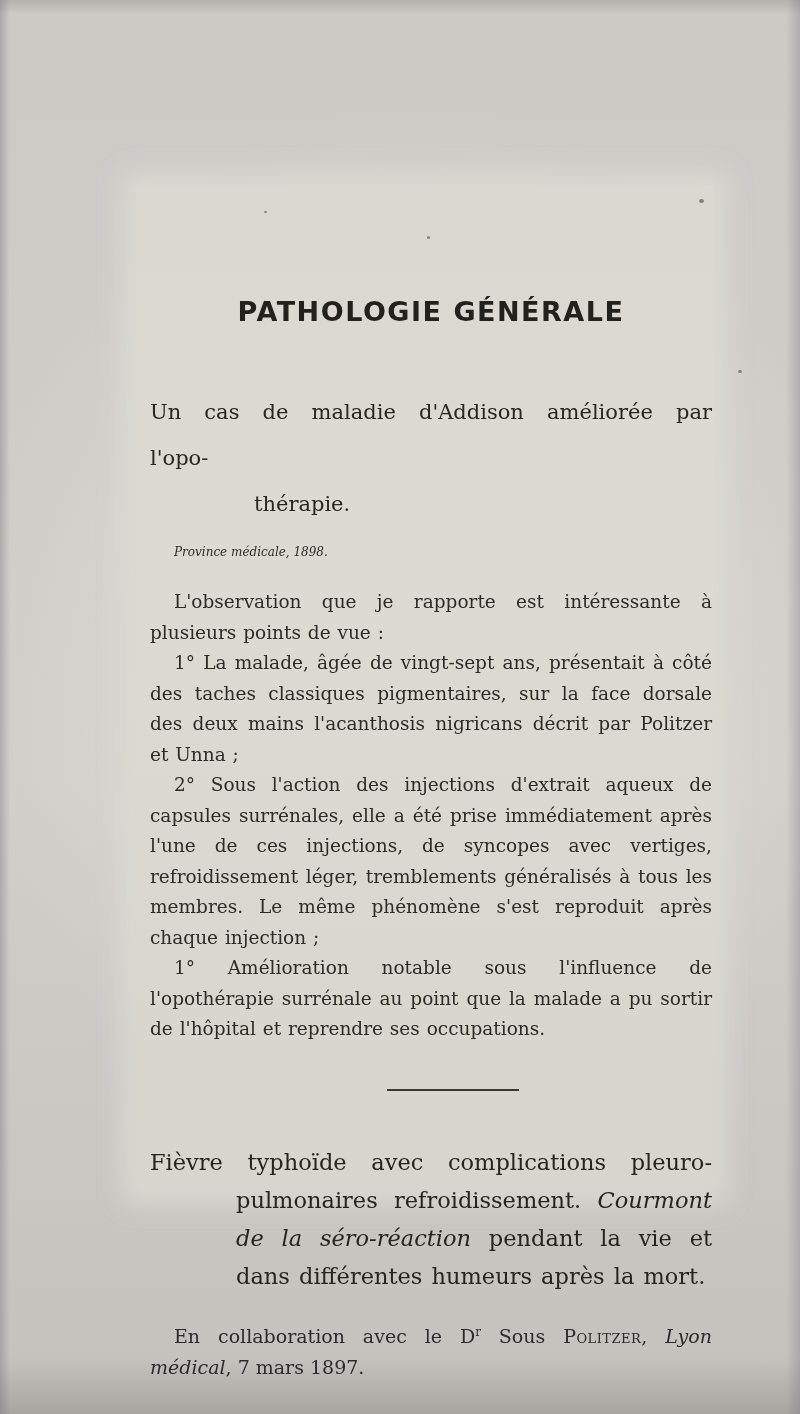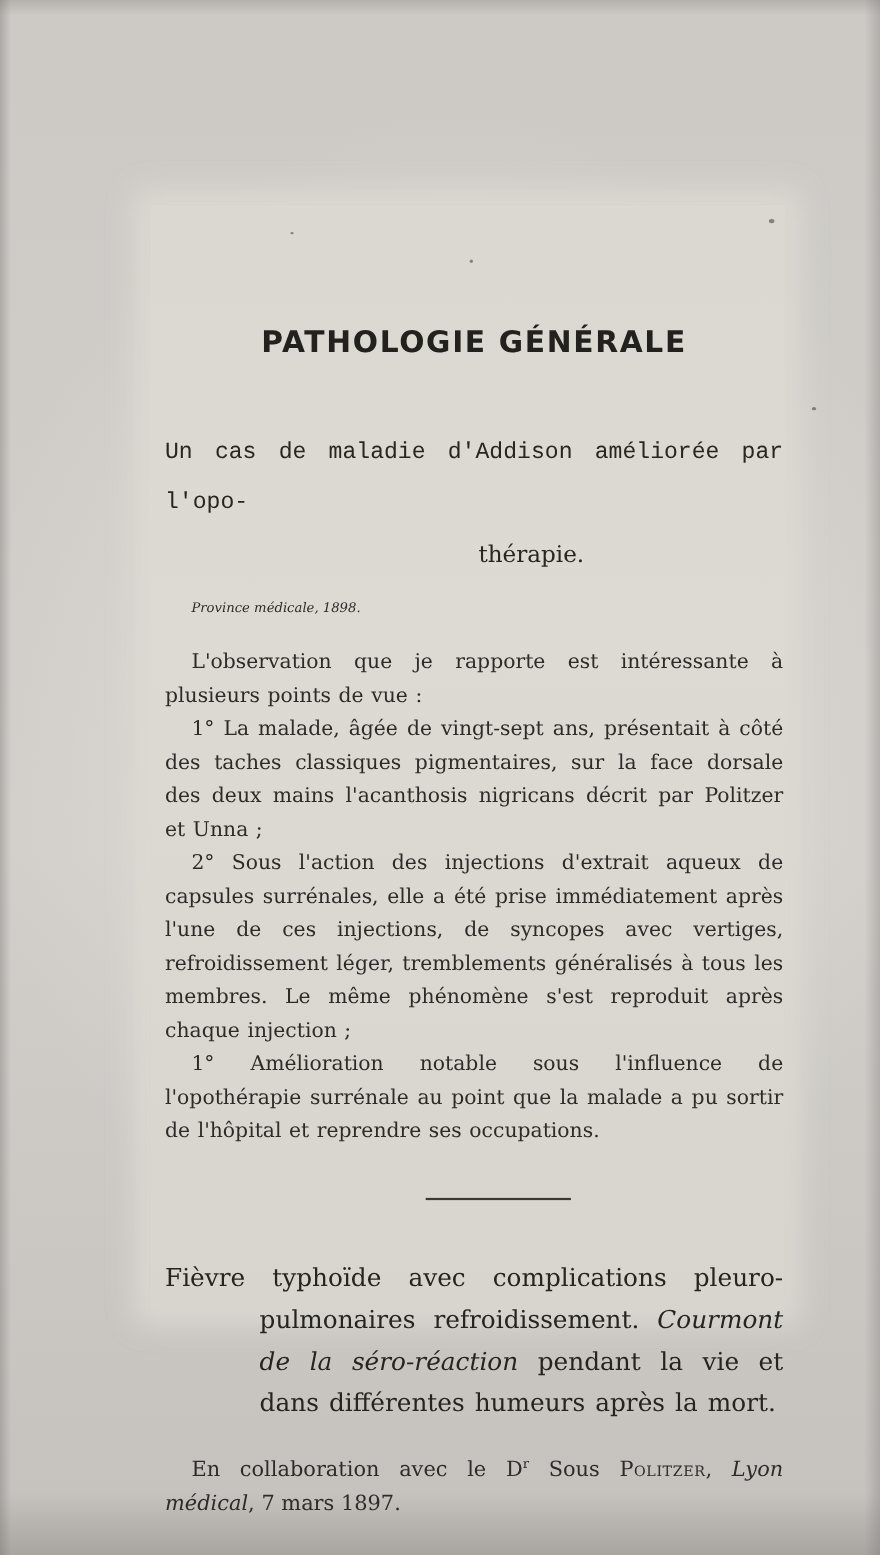--- a/index.html
+++ b/index.html
@@ -53,25 +53,23 @@
   .article-title {
     font-size: 21px;
     line-height: 46px;
     color: #28261f;
     margin: 0 0 18px 0;
   }
   .article-title .line1 {
     text-align: justify;
     text-align-last: justify;
     word-spacing: 6px;
-    font-family: Liberation Mono, monospace;
   }
   .article-title .line2 {
     padding-left: 104px;
-    text-align: center;
   }
   .journal-ref {
     font-style: italic;
     font-size: 12px;
     padding-left: 24px;
     margin: 0 0 28px 0;
   }
   .body-paragraph {
     font-size: 18.5px;
     line-height: 30.5px;

